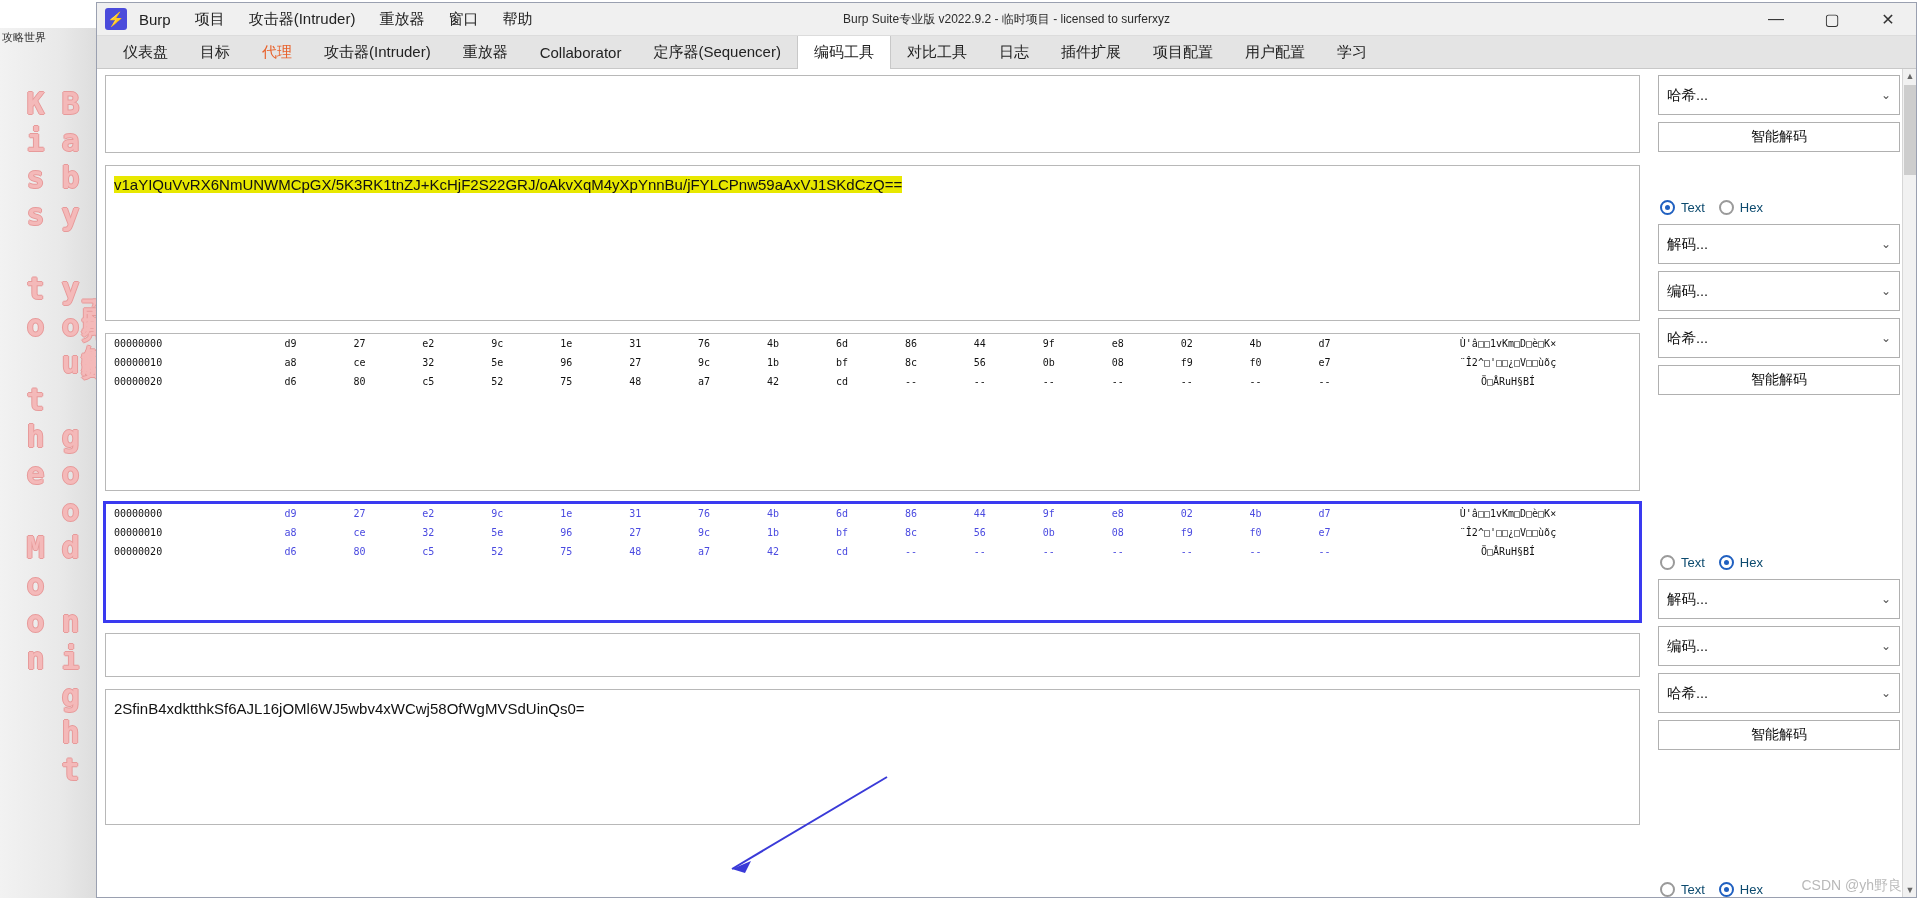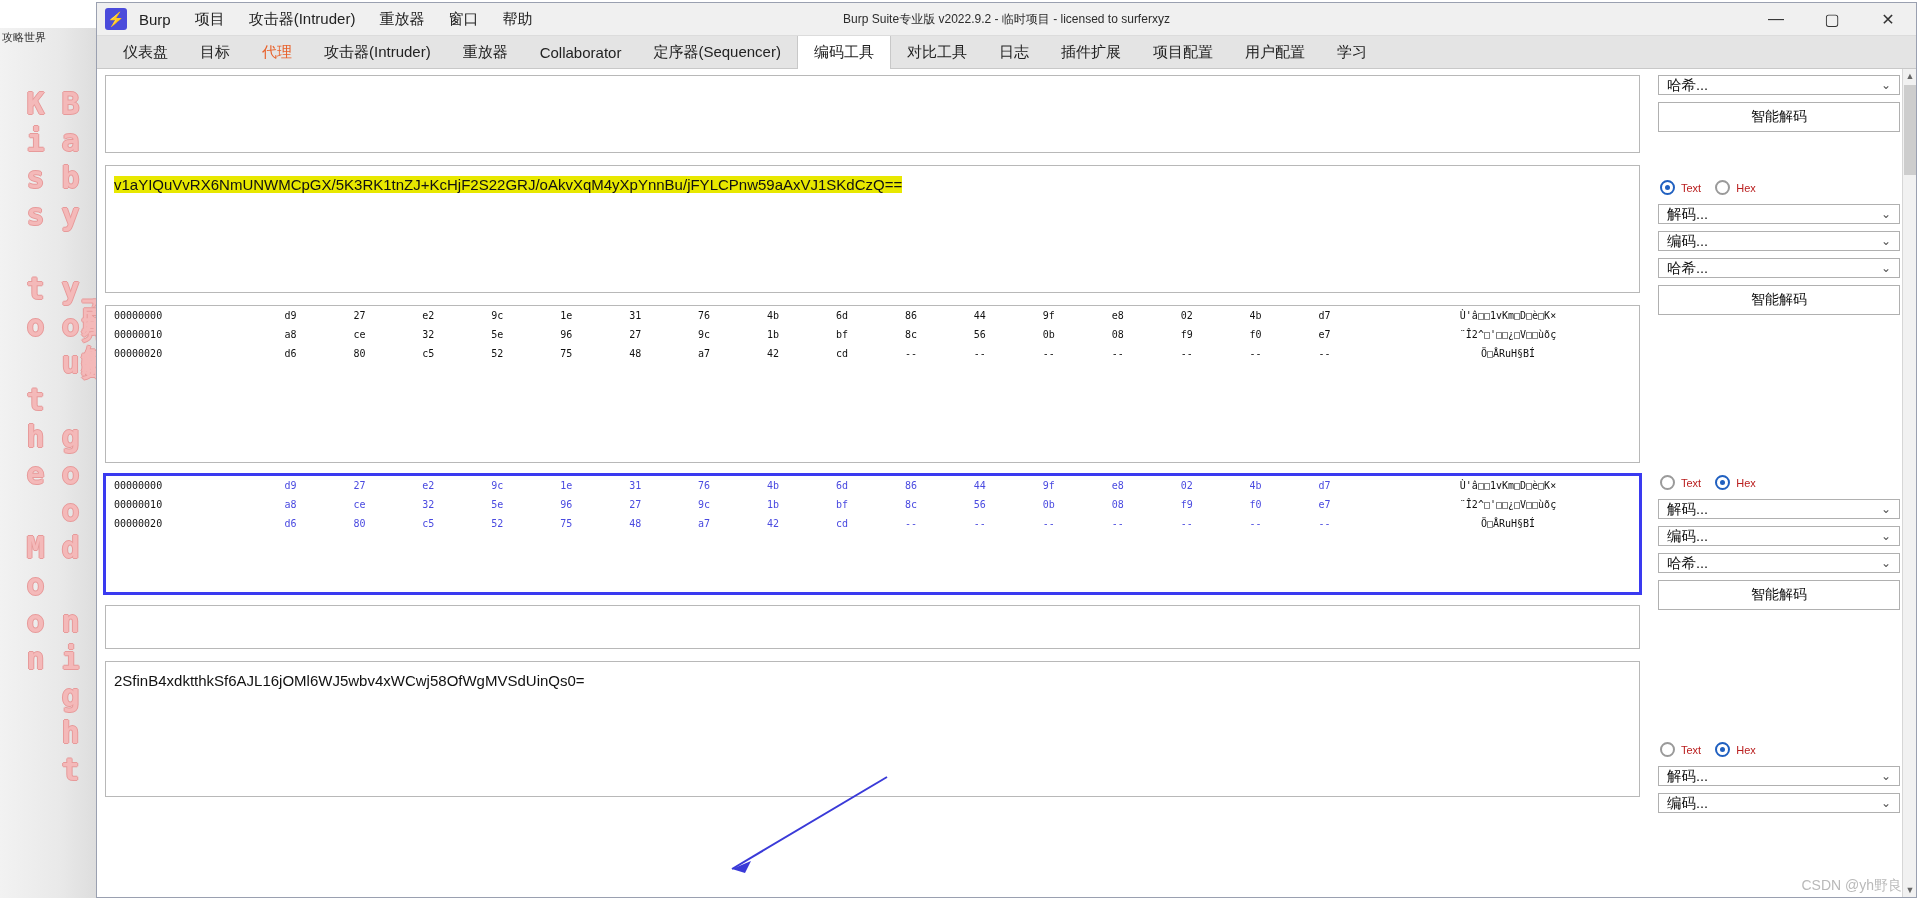--- a/index.html
+++ b/index.html
@@ -124,32 +124,32 @@
   table.hex td.off{ text-align:left; padding-left:8px; width:150px; }
   table.hex td.ascii{ text-align:center; padding-left:18px; width:280px;margin-top:16px; }
 
   .selected-pane{ outline:3px solid #3a3af0; outline-offset:-1px; }
   .selected-pane table.hex td{ color:#4a4ae0; }
   .selected-pane table.hex td.ascii{ color:#111; }
   .selected-pane table.hex td.off{ color:#111; }
 
   
   .radios{ display:flex; align-items:center; gap:14px; margin:12px 0 9px 2px; }
-  .radio{ display:flex; align-items:center; gap:6px; font-size:11px; color:#b91c1c; }
+  .radio{ display:flex; align-items:center; gap:6px; font-size:13px; color:#0c4a6e; }
   .dot{
     width:15px; height:15px; border-radius:50%;
     border:2px solid #9a9a9a; background:#fff; display:inline-block; position:relative;
   }
   .dot.on{ border-color:#2060c0; }
   .dot.on:after{
     content:""; position:absolute; left:3px; top:3px; width:5px; height:5px;
     border-radius:50%; background:#2060c0;
   }
   .combo{
-    width:100%; height:20px; border:1px solid #b0b0b0; background:#fff;
+    width:100%; height:40px; border:1px solid #b0b0b0; background:#fff;
     display:flex; align-items:center; padding:0 8px; font-size:14.5px; color:#111;
     margin-bottom:7px; position:relative;
   }
   .combo .cv{ flex:1 1 auto; }
   .chev{ color:#555; font-size:12px; }
   .btn{
     width:100%; height:30px; border:1px solid #b0b0b0; background:#fff;
     display:flex; align-items:center; justify-content:center;
     font-size:14px; color:#111; margin-bottom:7px;
   }
@@ -228,21 +228,21 @@
   <div id="work-area">
 
     <div id="panel-col">
 
       <div class="pane" style="height:78px;">
         <div class="pane-text"></div>
       </div>
 
       <div style="height:12px"></div>
 
-      <div class="pane" style="height:128px;">
+      <div class="pane" style="height:156px;">
         <div class="pane-text"><span class="hl">v1aYIQuVvRX6NmUNWMCpGX/5K3RK1tnZJ+KcHjF2S22GRJ/oAkvXqM4yXpYnnBu/jFYLCPnw59aAxVJ1SKdCzQ==</span></div>
       </div>
 
       <div style="height:12px"></div>
 
       <div class="pane" style="height:158px;">
         <table class="hex">
           <tbody id="hex-body-1">
               <tr>
                 <td class="off">00000000</td>

